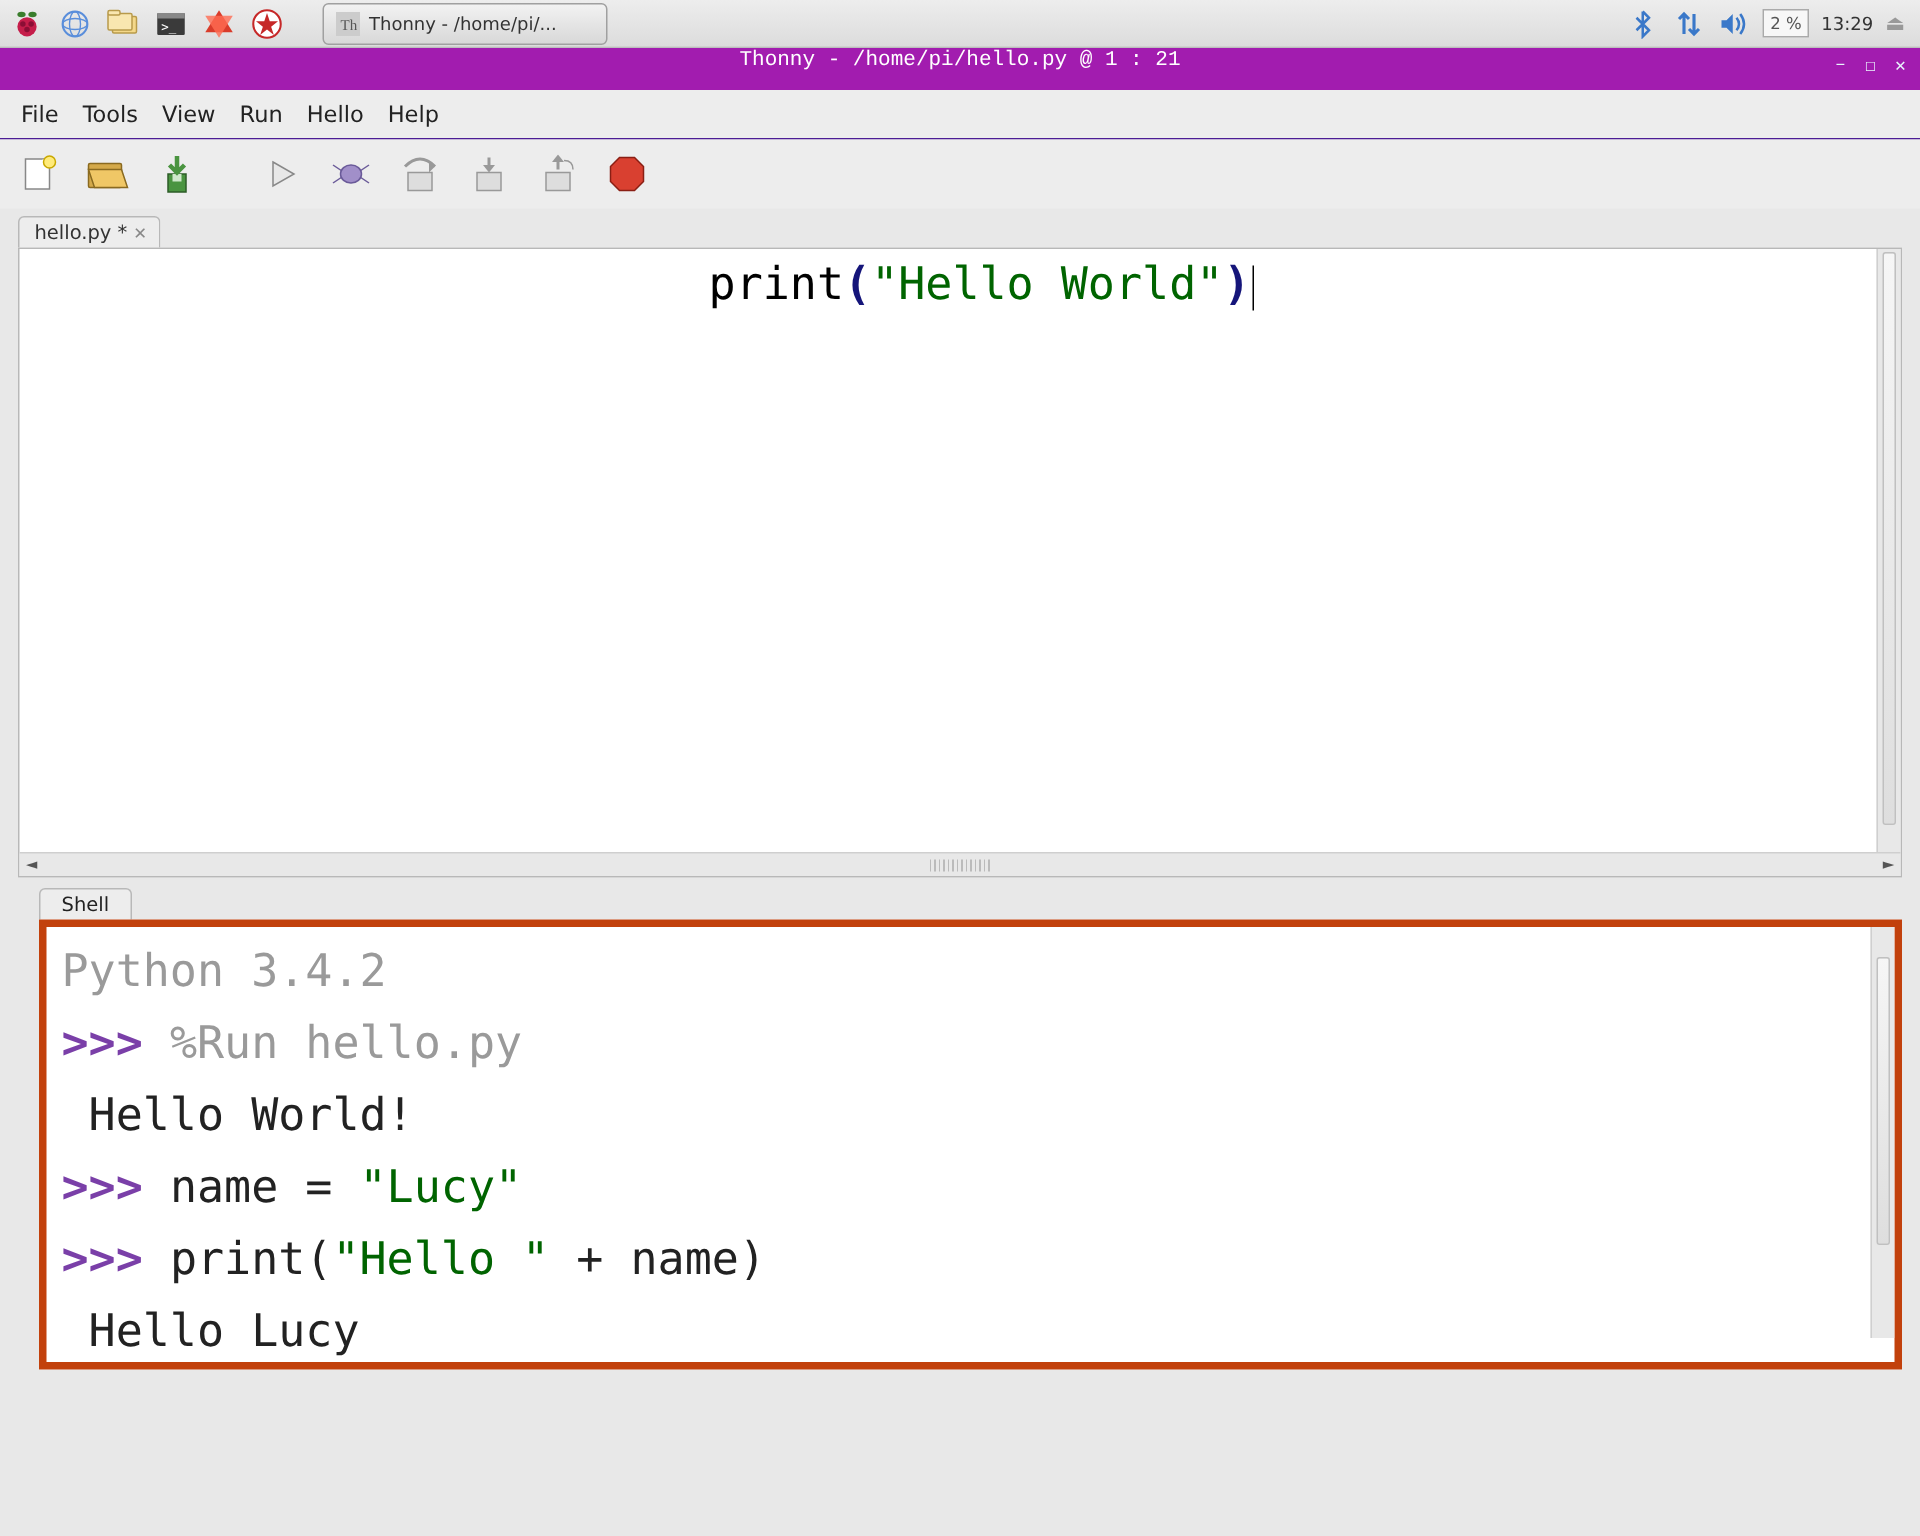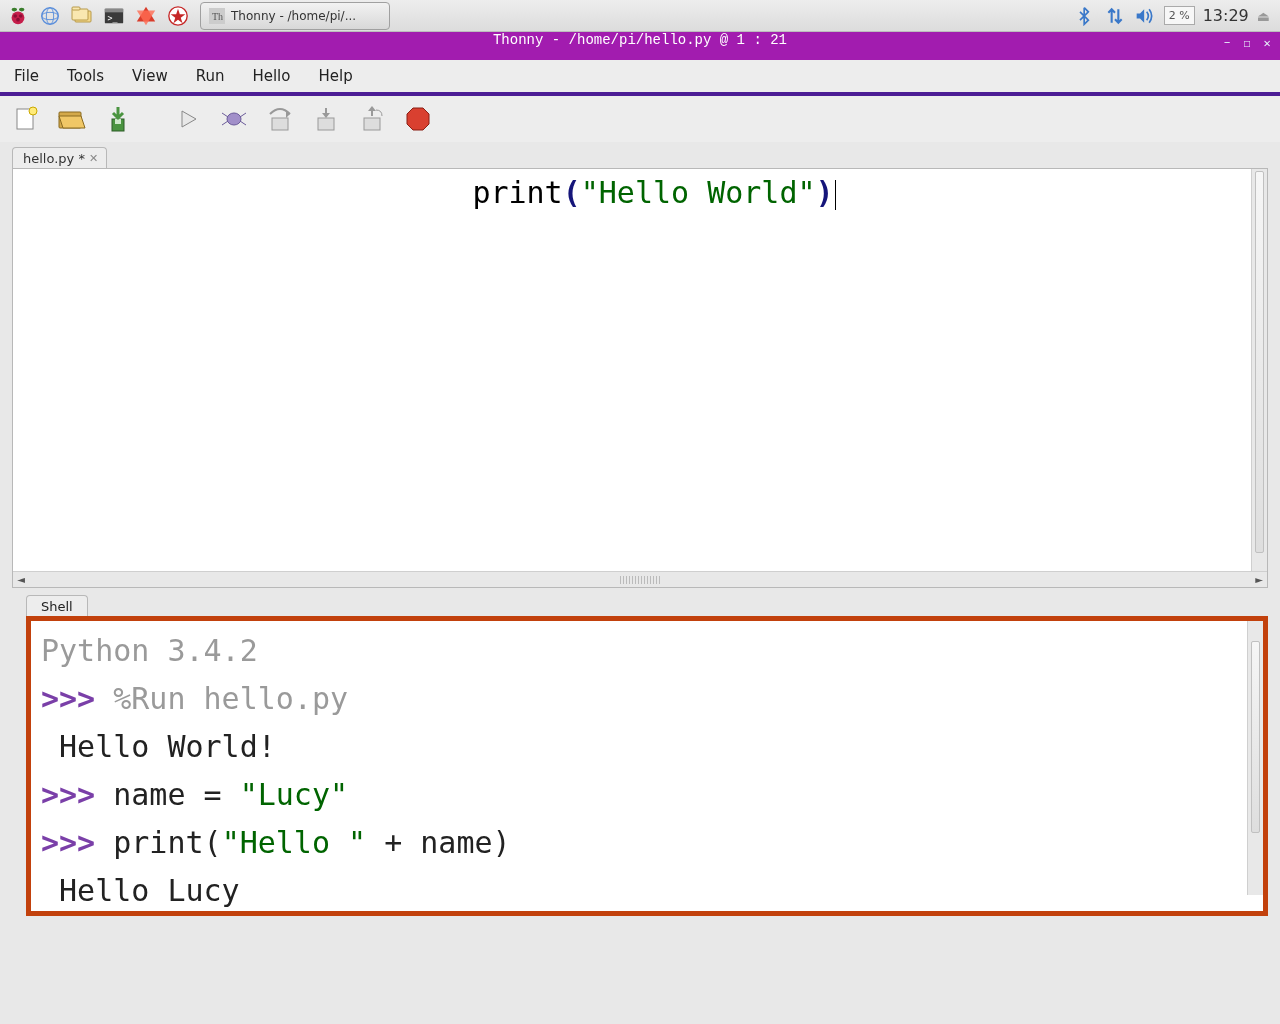--- a/index.html
+++ b/index.html
@@ -20,36 +20,36 @@
   align-items: center;
   padding: 0 4px;
 }
 .os-launchers { display:flex; align-items:center; gap:4px; }
 .os-launchers .launch-icon {
   width: 28px; height: 28px;
   display:flex; align-items:center; justify-content:center;
   border-radius:3px;
 }
 .taskbar-app {
-  margin-left: 8px;
+  margin-left: 23px;
   height: 28px;
   min-width: 190px;
   background: linear-gradient(#f2f2f2,#d8d8d8);
   border:1px solid #a0a0a0;
   border-radius:4px;
   display:flex; align-items:center;
   padding: 0 8px;
   gap:6px;
   font-size:12px;
   color:#333;
 }
 .os-tray { margin-left:auto; display:flex; align-items:center; gap:8px; padding-right:6px;}
 .tray-icon { width:22px; height:22px; display:flex; align-items:center; justify-content:center; color:#3a78c9;}
 .cpu-pct { font-size:11px; border:1px solid #aaa; background:#f7f7f7; padding:2px 4px; color:#555;}
-.clock { font-size:16px; color:#333; }
+.clock { font-size:12px; color:#333; }
 .eject { color:#999; font-size:14px;}
 
 
 .titlebar {
   height: 28px;
   background: #a21caf;
   display:flex; align-items:flex-start; justify-content:center;
   position:relative;
   color:#fff;
   font-size:14px;
@@ -60,22 +60,22 @@
   display:flex; gap:6px;
 }
 .titlebar .win-controls span { width:14px; height:14px; color:#e8f5fc; font-size:12px; display:flex; align-items:center; justify-content:center;}
 
 
 .menubar {
   height: 30px;
   background:#ededed;
   display:flex; align-items:center;
   padding: 16px 8px;
-  gap: 16px;
-  border-bottom:4px solid #4c1d95;
+  gap: 4px;
+  border-bottom:1px solid #4c1d95;
   font-size:15px;
 }
 .menubar span { padding: 4px 6px; }
 
 
 .toolbar {
   height: 46px;
   background:#ededed;
   display:flex; align-items:center;
   padding: 4px 10px;

